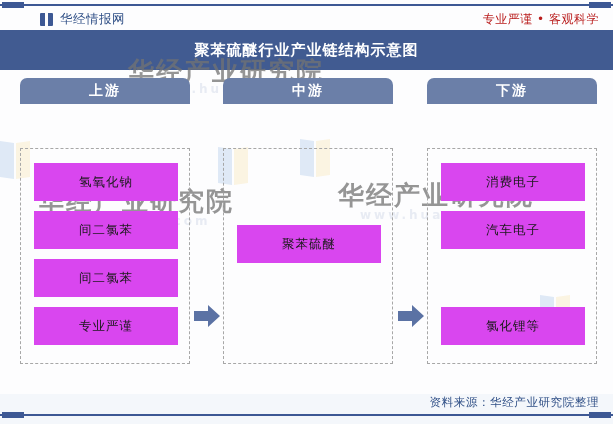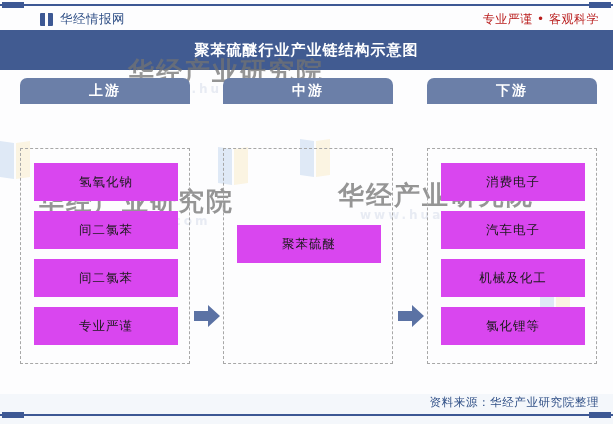--- a/index.html
+++ b/index.html
@@ -342,23 +342,20 @@
         <span class="tab-label">下游</span>
       </div>
     </div>
     <div class="dashbox db-down">
       <div class="item it1">
         <span class="item-label">汽车电子</span>
       </div>
       <div class="item it0">
         <span class="item-label">消费电子</span>
       </div>
-      <div class="item it2">
-        <span class="item-label">机械及化工</span>
-      </div>
       <div class="item it3">
         <span class="item-label">氯化锂等</span>
       </div>
     </div>
 
   </div>
 
   <div class="footer">
     <span class="source">资料来源：华经产业研究院整理</span>
     <div class="bot-rule"></div>

